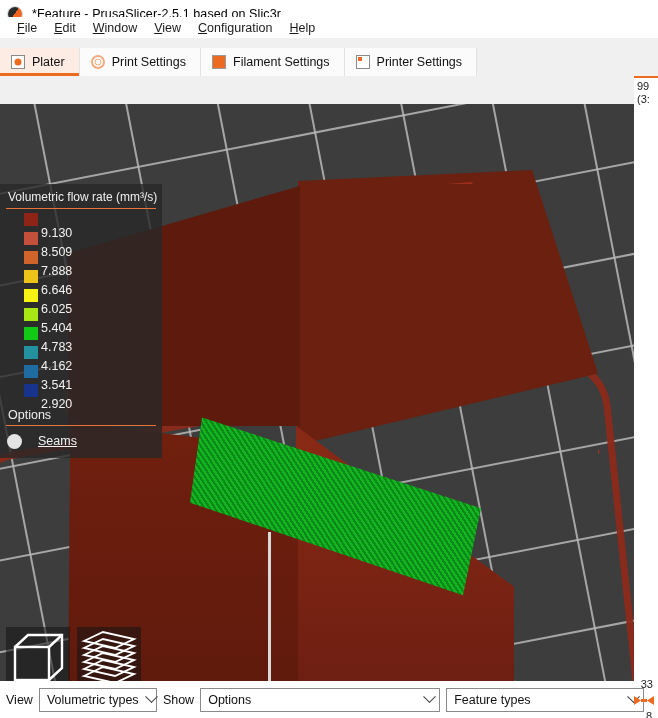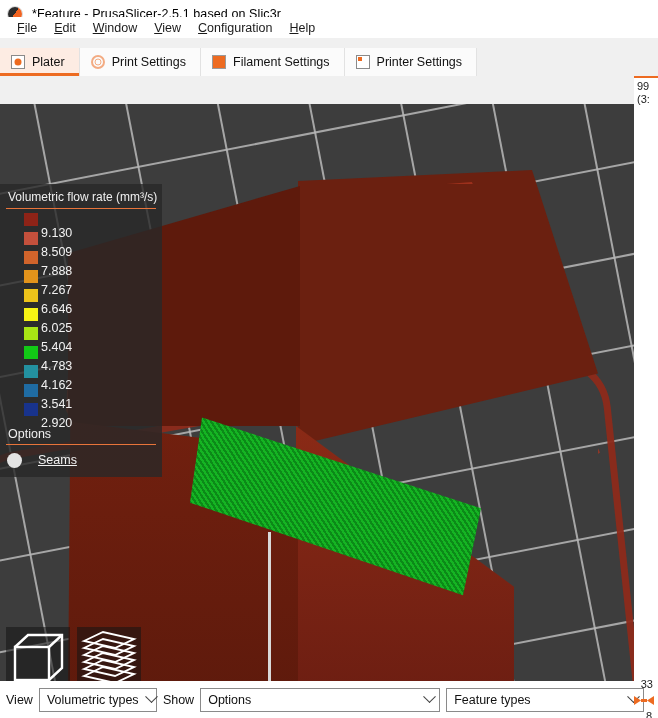--- a/index.html
+++ b/index.html
@@ -279,24 +279,20 @@
       </div>
       <div class="legend-row">
         <span class="sw" style="background:#c4503c"></span>
         <span class="legend-val">8.509</span>
       </div>
       <div class="legend-row">
         <span class="sw" style="background:#d1642b"></span>
         <span class="legend-val">7.888</span>
       </div>
       <div class="legend-row">
-        <span class="sw" style="background:#e2931b"></span>
-        <span class="legend-val">7.267</span>
-      </div>
-      <div class="legend-row">
         <span class="sw" style="background:#edc31a"></span>
         <span class="legend-val">6.646</span>
       </div>
       <div class="legend-row">
         <span class="sw" style="background:#f6f314"></span>
         <span class="legend-val">6.025</span>
       </div>
       <div class="legend-row">
         <span class="sw" style="background:#a8e614"></span>
         <span class="legend-val">5.404</span>

